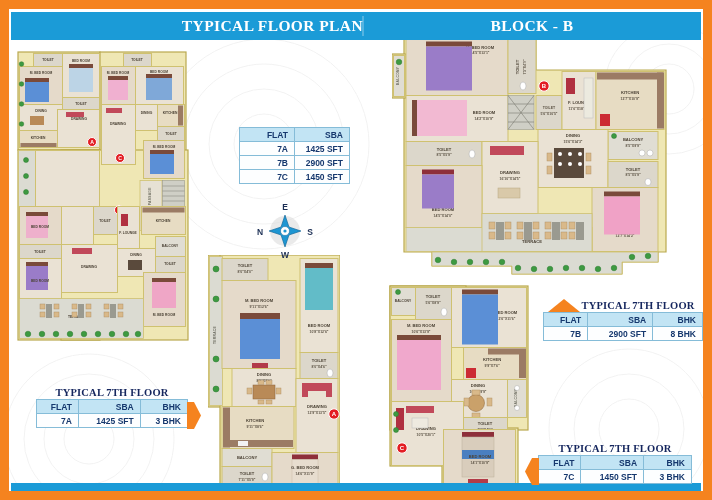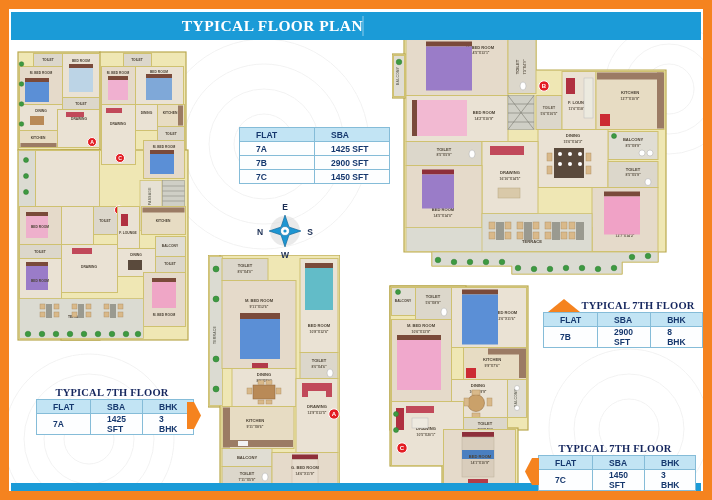--- a/index.html
+++ b/index.html
@@ -8,21 +8,21 @@
   .frame{position:absolute;inset:0;border:9px solid #f5831f;z-index:60;pointer-events:none;}
   .hbar{position:absolute;left:11px;top:12px;width:690px;height:28px;background:#1b9bd7;z-index:6;}
   .hbar .divider{position:absolute;left:351px;top:4px;bottom:4px;width:2px;background:rgba(255,255,255,.25);}
   .htext{position:absolute;top:0;height:28px;line-height:28px;text-align:center;color:#fff;
          font-family:"Liberation Serif",serif;font-weight:bold;font-size:15.5px;letter-spacing:.4px;}
   .ht-left{left:0;width:352px;text-align:right;} .ht-right{left:352px;width:338px;}
   .bbar{position:absolute;left:11px;bottom:7px;width:690px;height:10px;background:#1b9bd7;z-index:6;}
   .wm{position:absolute;left:9px;top:9px;z-index:1;}
 
   table.dtable{border-collapse:collapse;font-size:8.5px;font-weight:bold;color:#16386e;background:#fff;}
-  .dtable td,.dtable th{border:1px solid #85bcd8;text-align:left;height:13px;background:#fdfeff;padding:0 16px;margin-left:20px;}
+  .dtable td,.dtable th{border:1px solid #85bcd8;text-align:right;height:13px;background:#fdfeff;padding:0 6px;margin-left:20px;}
   .dtable th{background:#c2e4f4;}
   .sba{position:absolute;left:239px;top:127px;z-index:10;}
   .sba th,.sba td{min-width:42px;}
   .ft{position:absolute;z-index:10;}
   .ft-title{font-family:"Liberation Serif",serif;font-weight:bold;font-size:10.5px;color:#15265e;
             text-align:center;letter-spacing:.2px;margin-bottom:1px;white-space:nowrap;}
   .ft table{width:100%;}
   .arrow{position:absolute;background:#f5831f;z-index:11;}
   .ar-right{right:-13px;top:15px;width:14px;height:27px;clip-path:polygon(0 0,50% 0,100% 50%,50% 100%,0 100%);}
   .ar-left{left:-13px;top:15px;width:14px;height:27px;clip-path:polygon(100% 0,50% 0,0 50%,50% 100%,100% 100%);}
@@ -71,20 +71,21 @@
         <circle cx="620" cy="420" r="80"></circle>
       <circle cx="660" cy="80" r="25"></circle>
         <circle cx="660" cy="80" r="45"></circle>
         <circle cx="660" cy="80" r="65"></circle>
     </g>
   </svg>
 
   <div class="hbar">
     <div class="htext ht-left">TYPICAL FLOOR PLAN</div>
     <div class="divider"></div>
+    <div class="htext ht-right">BLOCK - B</div>
   </div>
   <div class="bbar"></div>
 
   <table class="dtable sba">
     <tbody>
         <tr>
       <th>FLAT</th>
       <th>SBA</th>
     </tr>
     <tr>

